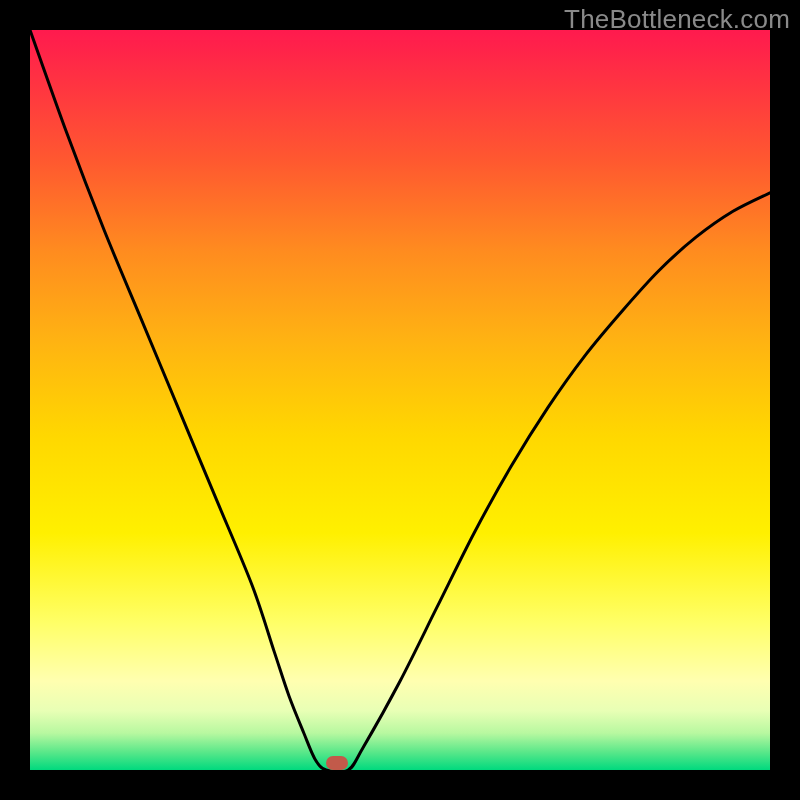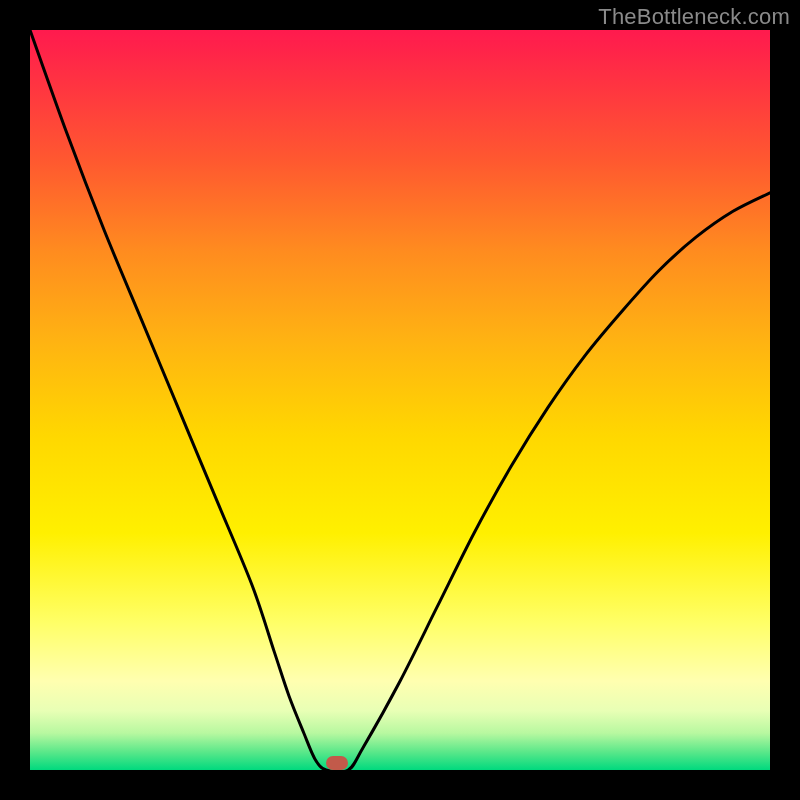--- a/index.html
+++ b/index.html
@@ -38,21 +38,21 @@
       #b8f8a0 95%,
       #5de88a 97.5%,
       #00d97e 100%
     );
   }
   .watermark {
     position: absolute;
     top: 4px;
     right: 10px;
     color: #8a8a8a;
-    font-size: 22px;
+    font-size: 26px;
     font-weight: 500;
     letter-spacing: 0.2px;
     user-select: none;
   }
   svg.curve {
     position: absolute;
     left: 0;
     top: 0;
     width: 100%;
     height: 100%;

